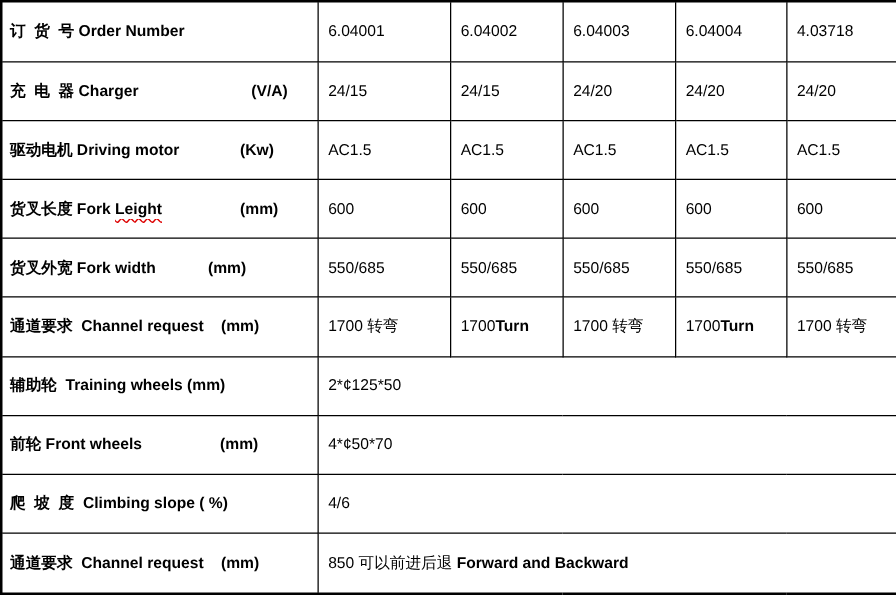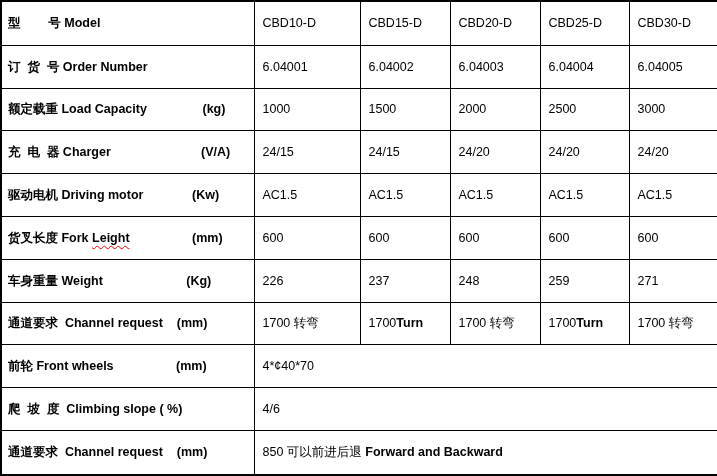--- a/index.html
+++ b/index.html
@@ -41,42 +41,26 @@
   <colgroup>
     <col style="width:253px">
     <col style="width:106px">
     <col style="width:90px">
     <col style="width:90px">
     <col style="width:89px">
     <col style="width:89px">
   </colgroup>
   <tbody id="tbody">
       <tr>
-        <td class="label-cell"><span class="seg-b">型        号 Model</span></td>
-        <td class="value-cell">CBD10-D</td>
-        <td class="value-cell">CBD15-D</td>
-        <td class="value-cell">CBD20-D</td>
-        <td class="value-cell">CBD25-D</td>
-        <td class="value-cell">CBD30-D</td>
-      </tr>
-      <tr>
         <td class="label-cell"><span class="seg-b">订  货  号 Order Number</span></td>
         <td class="value-cell">6.04001</td>
         <td class="value-cell">6.04002</td>
         <td class="value-cell">6.04003</td>
         <td class="value-cell">6.04004</td>
-        <td class="value-cell">6.04005</td>
-      </tr>
-      <tr>
-        <td class="label-cell"><span class="seg-b">额定载重 Load Capacity                (kg)</span></td>
-        <td class="value-cell">1000</td>
-        <td class="value-cell">1500</td>
-        <td class="value-cell">2000</td>
-        <td class="value-cell">2500</td>
-        <td class="value-cell">3000</td>
+        <td class="value-cell">4.03718</td>
       </tr>
       <tr>
         <td class="label-cell"><span class="seg-b">充  电  器 Charger                          (V/A)</span></td>
         <td class="value-cell">24/15</td>
         <td class="value-cell">24/15</td>
         <td class="value-cell">24/20</td>
         <td class="value-cell">24/20</td>
         <td class="value-cell">24/20</td>
       </tr>
       <tr>
@@ -89,38 +73,42 @@
       </tr>
       <tr>
         <td class="label-cell"><span class="seg-b">货叉长度 Fork </span><span class="seg-bw">Leight</span><span class="seg-b">                  (mm)</span></td>
         <td class="value-cell">600</td>
         <td class="value-cell">600</td>
         <td class="value-cell">600</td>
         <td class="value-cell">600</td>
         <td class="value-cell">600</td>
       </tr>
       <tr>
-        <td class="label-cell"><span class="seg-b">车身重量 Weight                        (Kg)</span></td>
-        <td class="value-cell">226</td>
-        <td class="value-cell">237</td>
-        <td class="value-cell">248</td>
-        <td class="value-cell">259</td>
-        <td class="value-cell">271</td>
+        <td class="label-cell"><span class="seg-b">货叉外宽 Fork width            (mm)</span></td>
+        <td class="value-cell">550/685</td>
+        <td class="value-cell">550/685</td>
+        <td class="value-cell">550/685</td>
+        <td class="value-cell">550/685</td>
+        <td class="value-cell">550/685</td>
       </tr>
       <tr>
         <td class="label-cell"><span class="seg-b">通道要求  Channel request    (mm)</span></td>
         <td class="value-cell">1700 转弯</td>
         <td class="value-cell"><span class="seg-n">1700</span><span class="seg-b">Turn</span></td>
         <td class="value-cell">1700 转弯</td>
         <td class="value-cell"><span class="seg-n">1700</span><span class="seg-b">Turn</span></td>
         <td class="value-cell">1700 转弯</td>
       </tr>
       <tr>
+        <td class="label-cell"><span class="seg-b">辅助轮  Training wheels (mm)</span></td>
+        <td colspan="5" class="value-cell merged"><span class="seg-n">2*¢125*50</span></td>
+      </tr>
+      <tr>
         <td class="label-cell"><span class="seg-b">前轮 Front wheels                  (mm)</span></td>
-        <td colspan="5" class="value-cell merged"><span class="seg-n">4*¢40*70</span></td>
+        <td colspan="5" class="value-cell merged"><span class="seg-n">4*¢50*70</span></td>
       </tr>
       <tr>
         <td class="label-cell"><span class="seg-b">爬  坡  度  Climbing slope ( %)</span></td>
         <td colspan="5" class="value-cell merged"><span class="seg-n">4/6</span></td>
       </tr>
       <tr>
         <td class="label-cell"><span class="seg-b">通道要求  Channel request    (mm)</span></td>
         <td colspan="5" class="value-cell merged"><span class="seg-n">850 可以前进后退 </span><span class="seg-b">Forward and Backward</span></td>
       </tr>
     </tbody>

